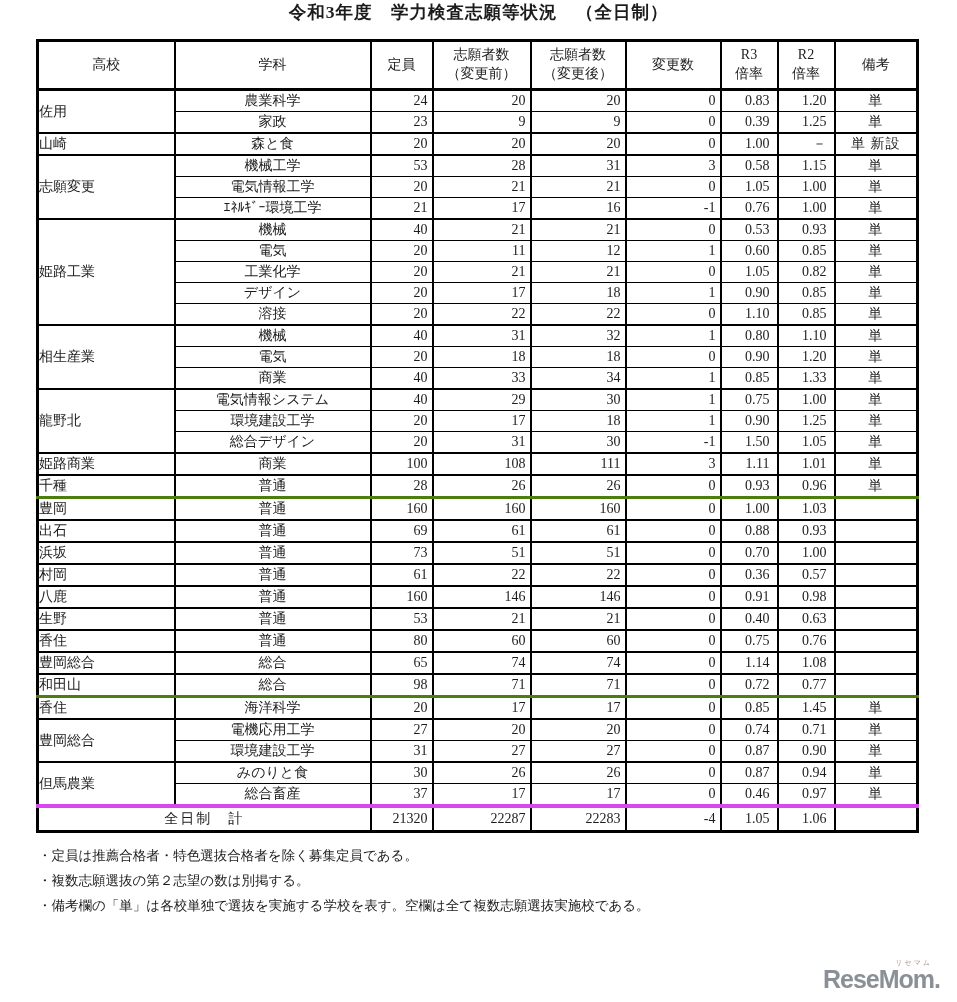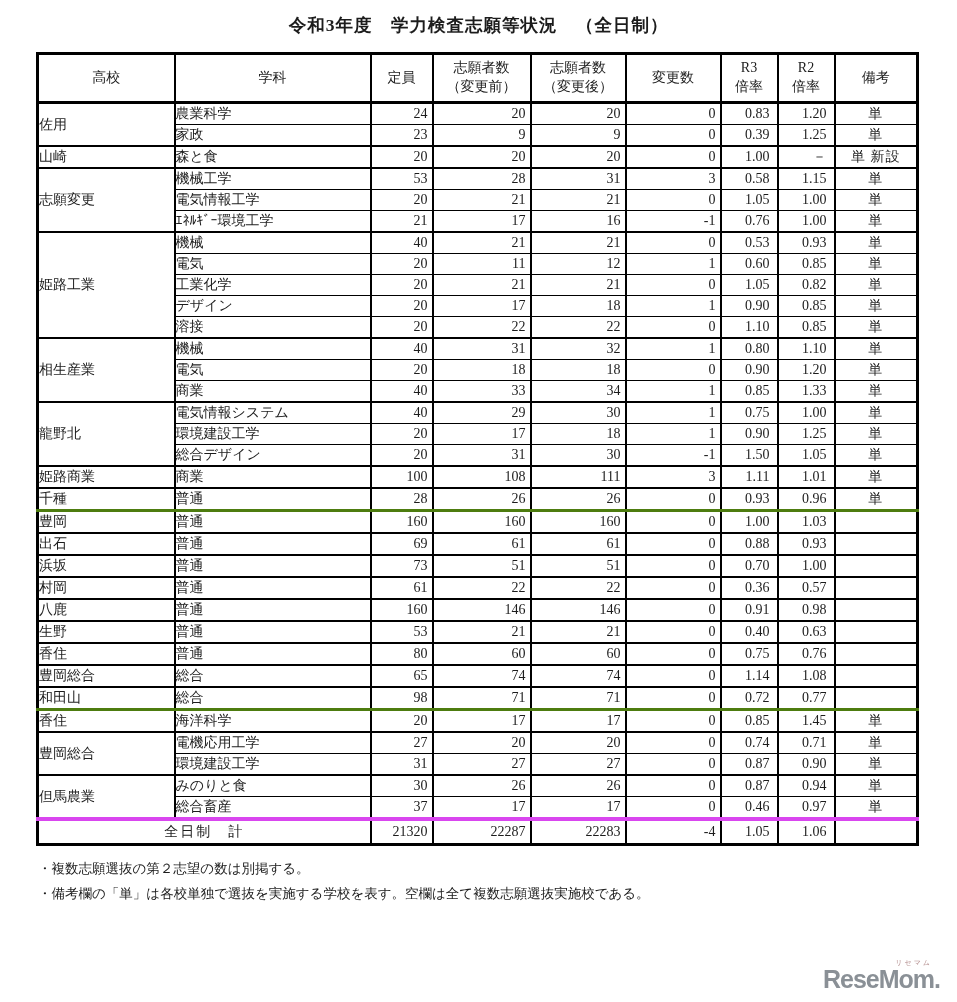--- a/index.html
+++ b/index.html
@@ -7,21 +7,20 @@
     position: relative;
     width: 957px;
     height: 1002px;
     background: #ffffff;
     font-family: "Liberation Serif", "DejaVu Serif", serif;
     color: #1c1c1c;
     overflow: hidden;
   }
   .title {
     margin: 0;
-    padding-top: 13px;
     font-size: 17.5px;
     font-weight: bold;
     text-align: center;
     letter-spacing: 1px;
   }
   .main-table {
     border-collapse: collapse;
     table-layout: fixed;
     width: 880px;
     margin: 15px 4px 0 36px;
@@ -39,21 +38,21 @@
     font-weight: normal;
     text-align: center;
     height: 46px;
     line-height: 1.35;
     border-bottom: 3px solid #000;
   }
   tbody td { height: 20px; line-height: 20px; border-top: 1px solid #000; }
   tr.group-start td { border-top: 2px solid #000; }
   tr.region-start td { border-top: 3px solid #4d7c0f; }
   td.school { }
-  td.dept { }
+  td.dept { text-align: center; }
   td.num { text-align: right; padding-right: 4px; }
   td.rate { text-align: right; padding-right: 7px; }
   td.remarks { text-align: center; letter-spacing: 1px; }
   tr.total-row td { border-top: 4px solid #d946ef; height: 22px; line-height: 22px; }
   td.total-label { text-align: center; letter-spacing: 2px; }
   .notes { margin: 10px 0 0 38px; font-size: 13.5px; }
   .note-line { line-height: 25px; white-space: nowrap; }
   .logo {
     position: absolute;
     right: 17px;
@@ -469,20 +468,21 @@
         <td class="num">22283</td>
         <td class="num">-4</td>
         <td class="rate">1.05</td>
         <td class="rate">1.06</td>
         <td class="remarks"></td>
       </tr>
     </tbody>
   </table>
 
   <div class="notes">
+    <div class="note-line">・定員は推薦合格者・特色選抜合格者を除く募集定員である。</div>
     <div class="note-line">・複数志願選抜の第２志望の数は別掲する。</div>
     <div class="note-line">・備考欄の「単」は各校単独で選抜を実施する学校を表す。空欄は全て複数志願選抜実施校である。</div>
   </div>
 
   <div class="logo">
     <span class="logo-furigana">リセマム</span>
     <span class="logo-text">ReseMom.</span>
   </div>
 
 </div>

